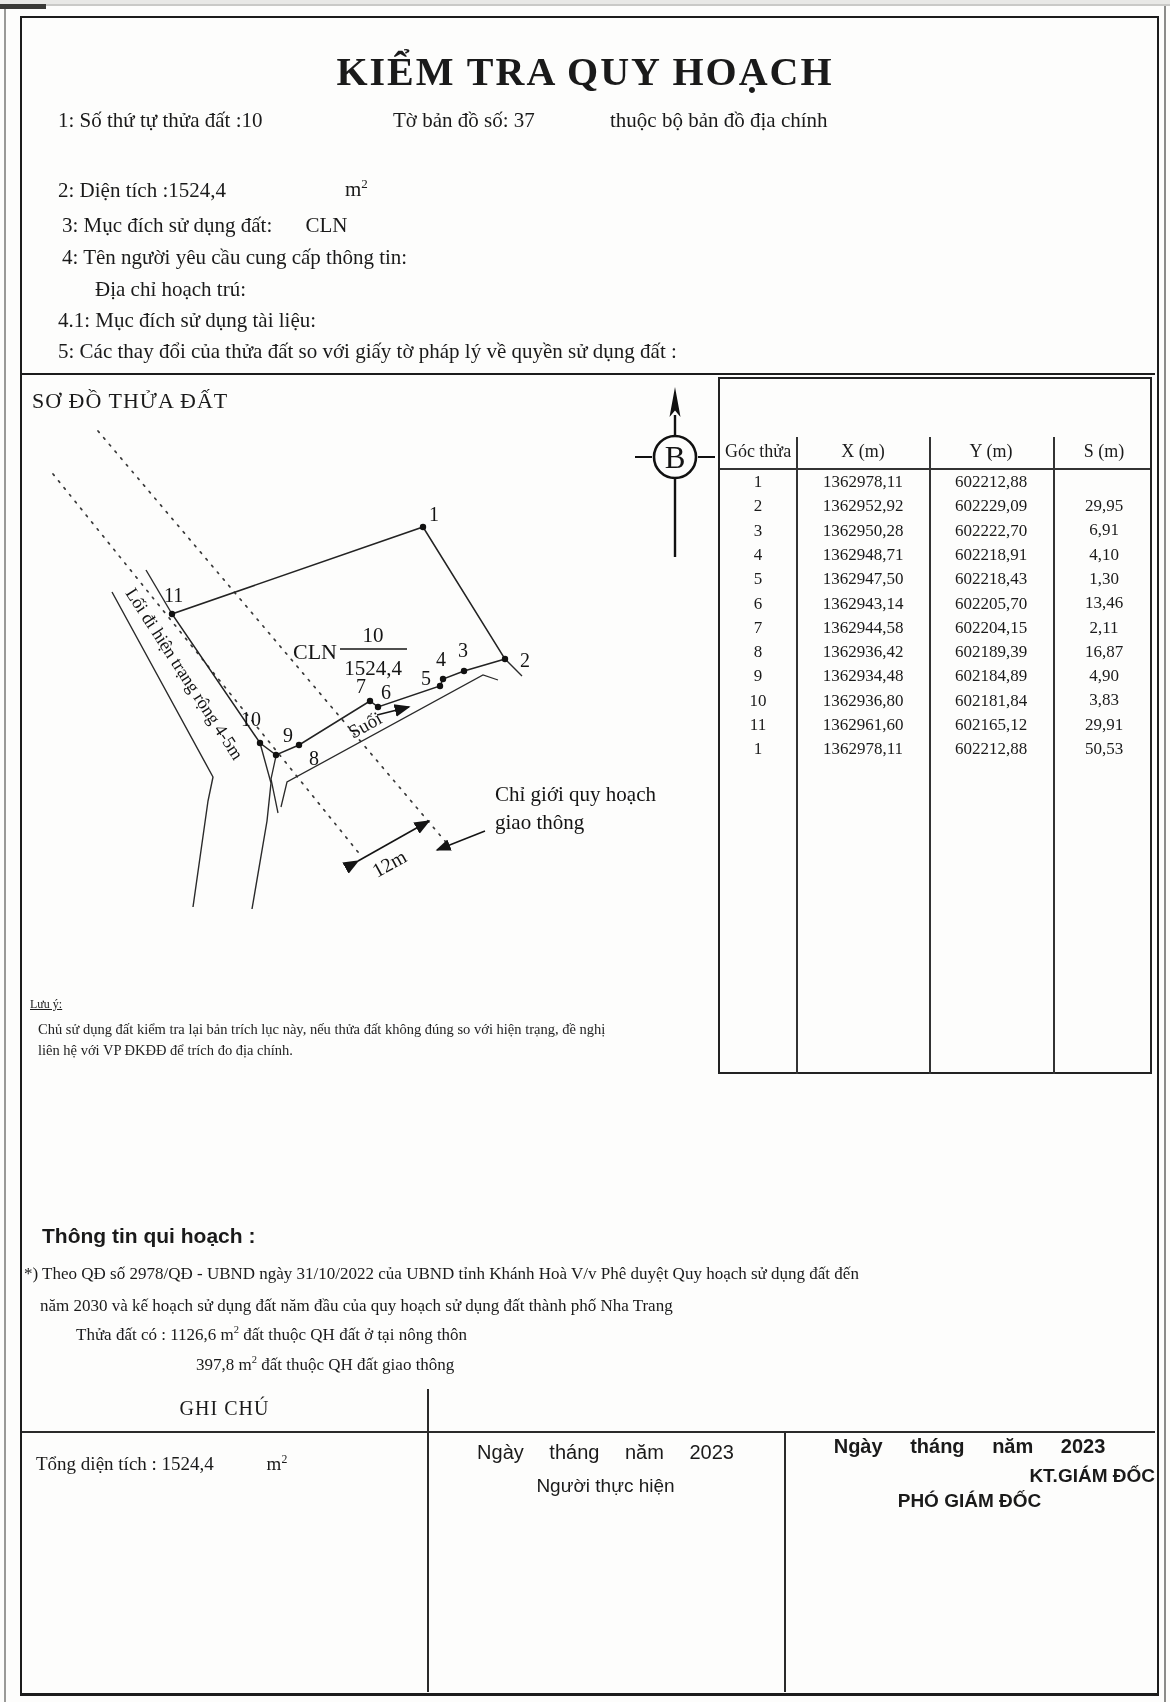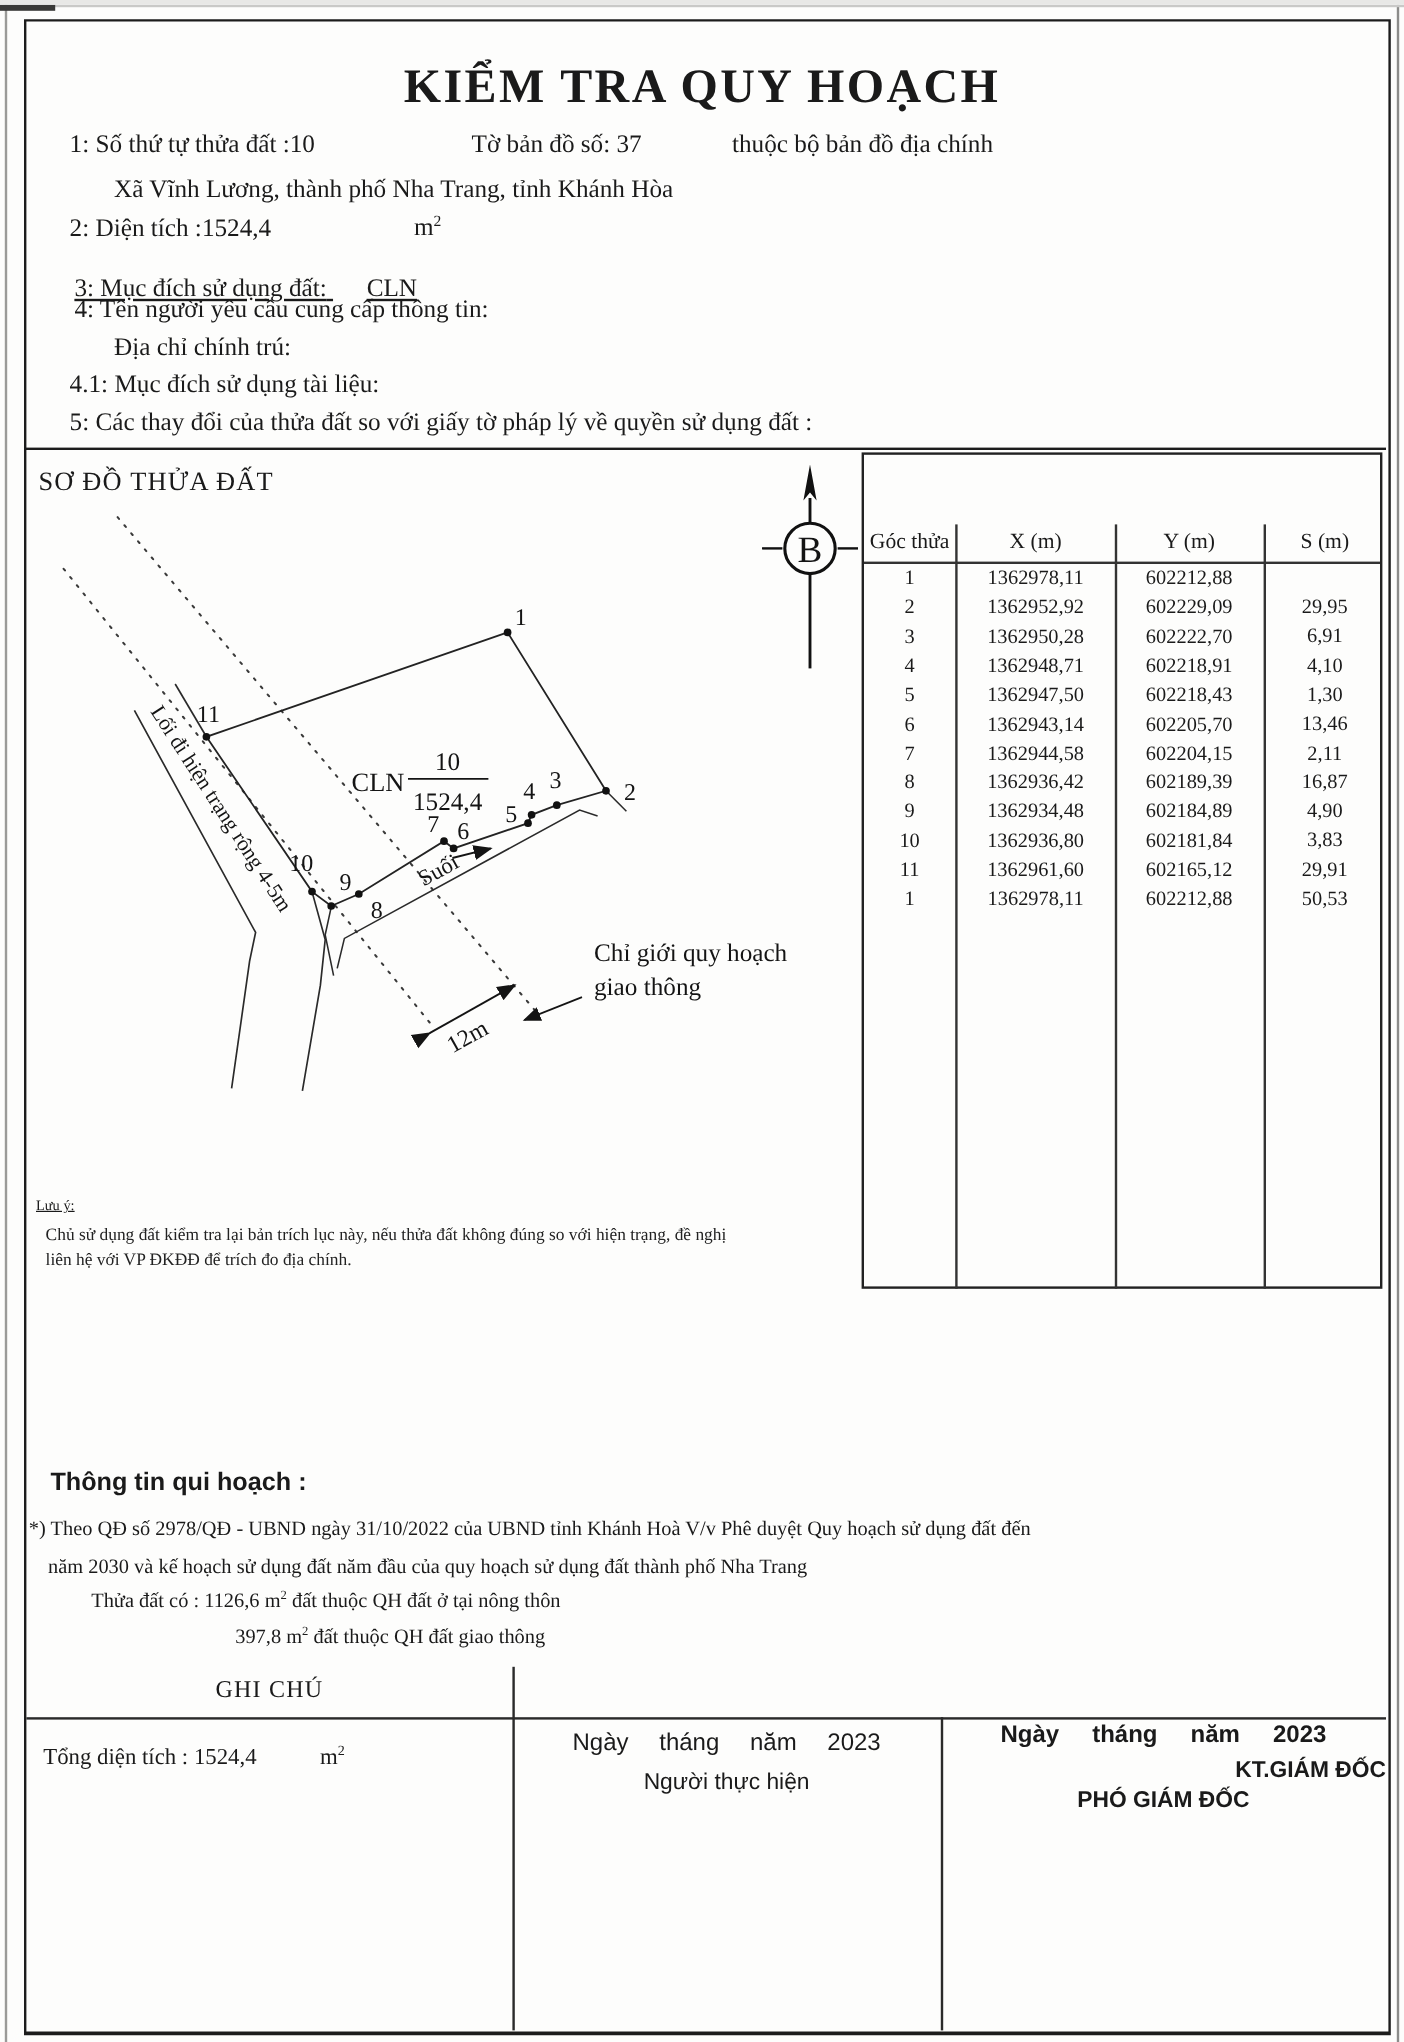--- a/index.html
+++ b/index.html
@@ -67,31 +67,30 @@
   <div class="scan-nub"></div>
   <div class="frame"></div>
 
   <div class="title">KIỂM TRA QUY HOẠCH</div>
 
   <div class="abs line" style="left:58px;top:104px;">
     <span>1: Số thứ tự thửa đất :10</span>
     <span class="abs" style="left:335px;top:0;">Tờ bản đồ số: 37</span>
     <span class="abs" style="left:552px;top:0;">thuộc bộ bản đồ địa chính</span>
   </div>
-  <div class="abs line" style="left:95px;top:141px;">Xã Vĩnh Lương, thành phố Nha Trang, tỉnh Khánh Hòa</div>
   <div class="abs line" style="left:58px;top:174px;">
     <span>2: Diện tích :1524,4</span>
     <span class="abs" style="left:287px;top:-2px;"><span>m</span><sup>2</sup></span>
   </div>
-  <div class="abs line" style="left:62px;top:224px;text-decoration:underline;">
+  <div class="abs line" style="left:62px;top:209px;">
     <span>3: Mục đích sử dụng đất:</span>
     <span style="margin-left:28px;">CLN</span>
   </div>
   <div class="abs line" style="left:62px;top:241px;">4: Tên người yêu cầu cung cấp thông tin:</div>
-  <div class="abs line" style="left:95px;top:273px;">Địa chỉ chính trú:</div>
+  <div class="abs line" style="left:95px;top:273px;">Địa chỉ hoạch trú:</div>
   <div class="abs line" style="left:58px;top:304px;">4.1: Mục đích sử dụng tài liệu:</div>
   <div class="abs line" style="left:58px;top:335px;">5: Các thay đổi của thửa đất so với giấy tờ pháp lý về quyền sử dụng đất :</div>
 
   <div class="divider"></div>
 
   <div class="sketch-title">SƠ ĐỒ THỬA ĐẤT</div>
   <svg class="abs" style="left:25px;top:375px;" width="695" height="630" viewBox="0 0 695 630">
     <defs>
       <marker id="ah" markerWidth="12" markerHeight="10" refX="9" refY="5" orient="auto">
         <polygon points="0,1 10,5 0,9" fill="#141414"></polygon>

